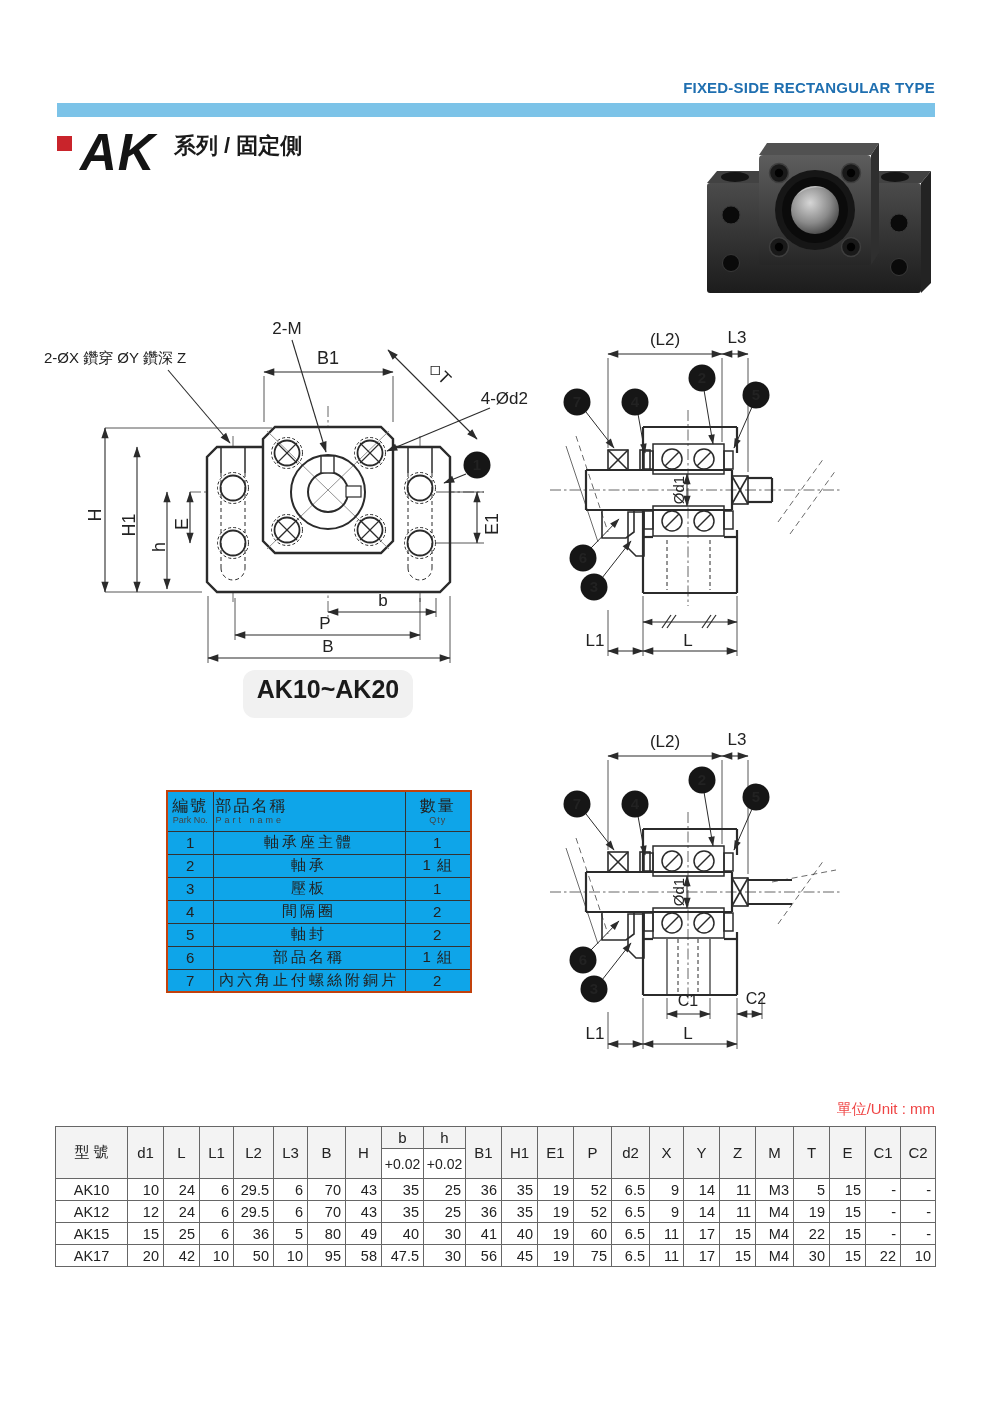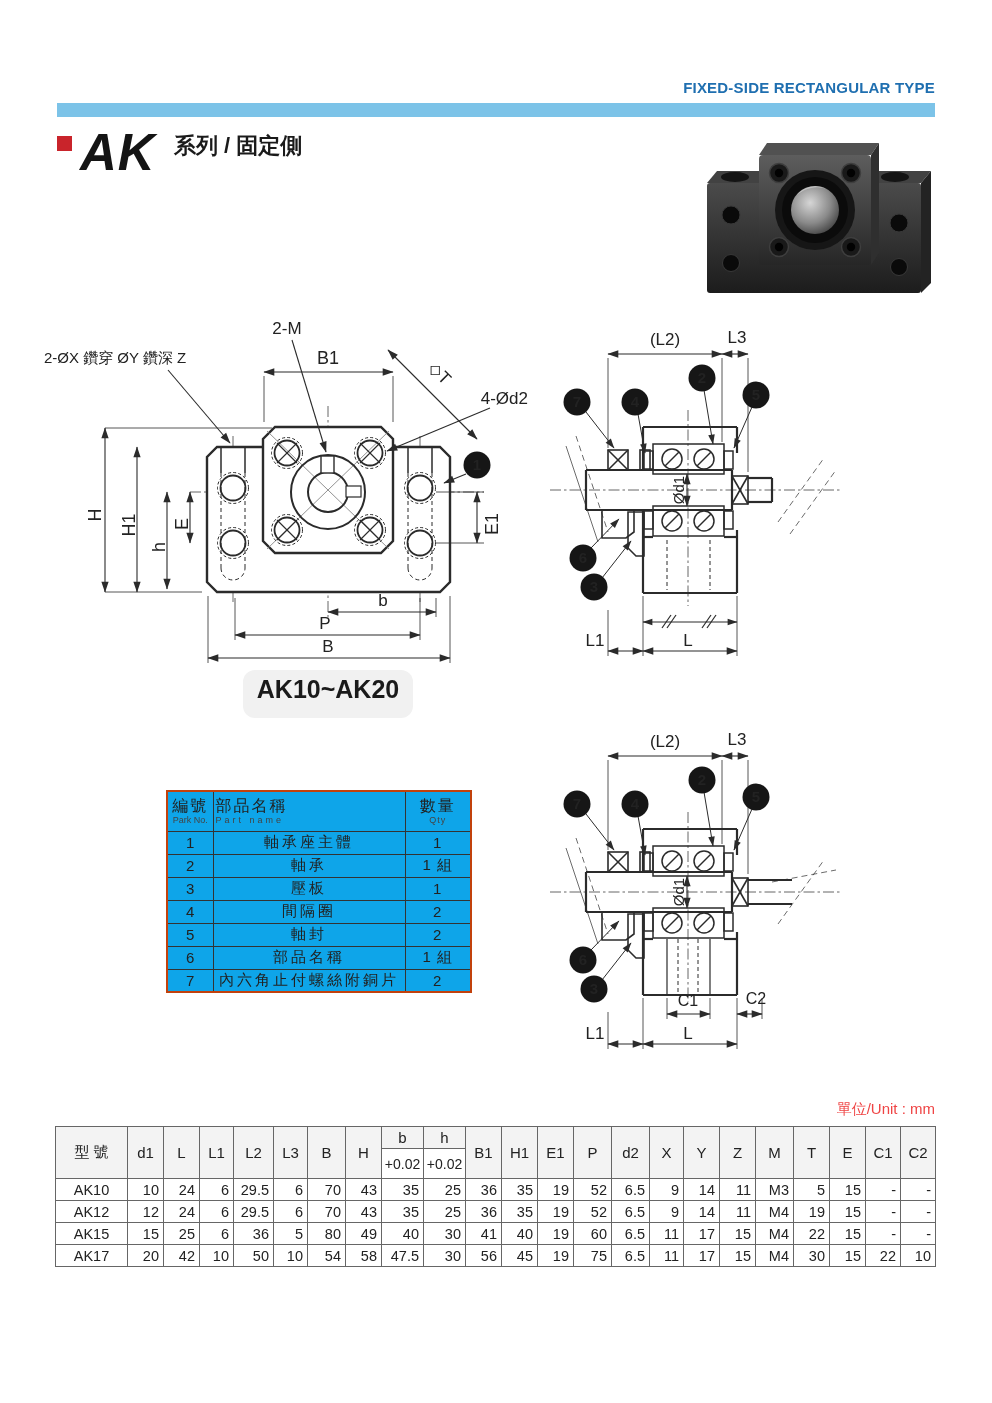--- a/index.html
+++ b/index.html
@@ -677,21 +677,21 @@
           <td>-</td>
           <td>-</td>
         </tr>
         <tr>
           <td class="model">AK17</td>
           <td>20</td>
           <td>42</td>
           <td>10</td>
           <td>50</td>
           <td>10</td>
-          <td>54</td>
+          <td>95</td>
           <td>58</td>
           <td>47.5</td>
           <td>30</td>
           <td>56</td>
           <td>45</td>
           <td>19</td>
           <td>75</td>
           <td>6.5</td>
           <td>11</td>
           <td>17</td>

